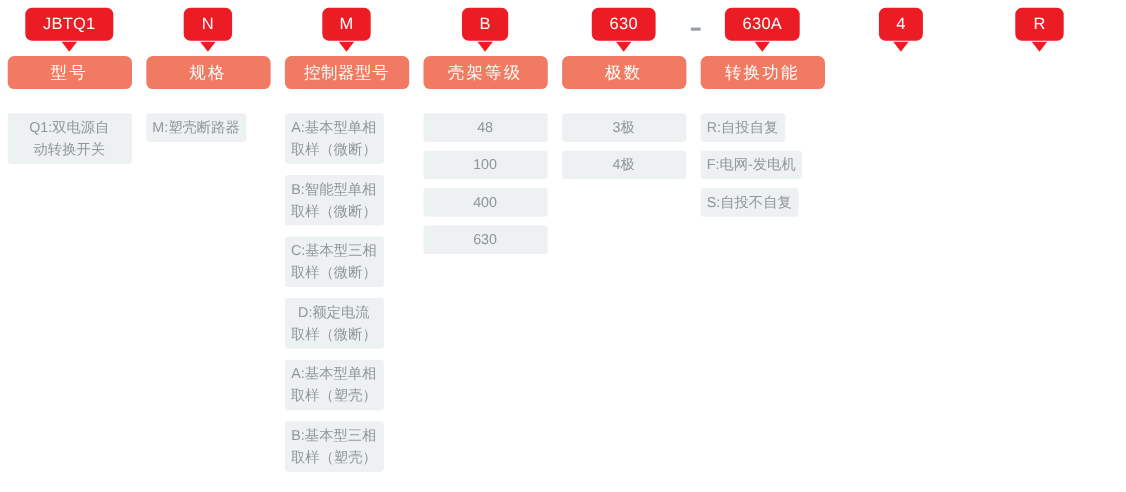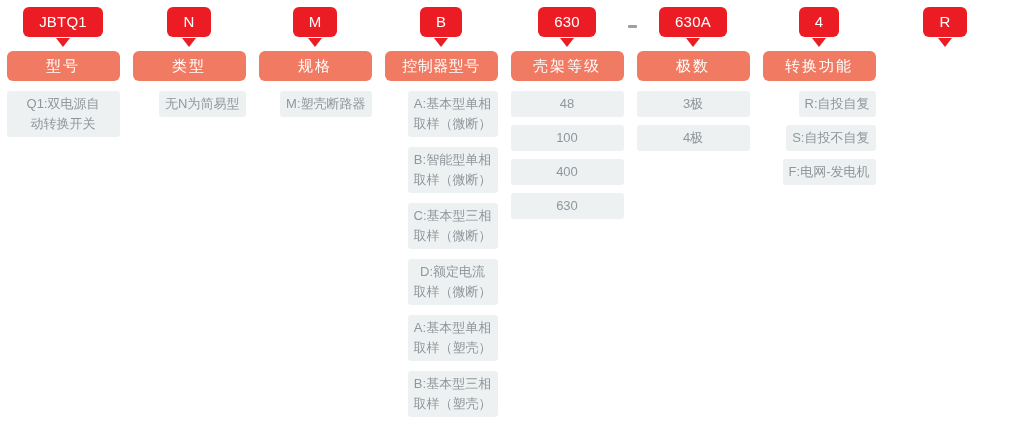--- a/index.html
+++ b/index.html
@@ -83,25 +83,25 @@
     justify-content: center;
     font-size: 15px;
     letter-spacing: 2px;
     box-sizing: border-box;
     white-space: nowrap;
   }
   .header-box.tight { letter-spacing: 0.5px; }
 
   
   .options {
-    margin-top: 10px;
+    margin-top: 22px;
     width: 113px;
     display: flex;
     flex-direction: column;
-    align-items: flex-end;
+    align-items: flex-start;
   }
   .chip {
     background: #eef1f2;
     color: #8f979b;
     border-radius: 3px;
     font-size: 13px;
     line-height: 20px;
     text-align: center;
     padding: 3px 6px;
     margin-bottom: 8px;
@@ -199,26 +199,20 @@
   <div class="columns">
 
     <div class="col">
       <div class="header-box">型号</div>
       <div class="options">
         <div class="chip wide two-line">Q1:双电源自
 动转换开关</div>
       </div>
     </div>
 
-    <div class="col">
-      <div class="header-box">类型</div>
-      <div class="options">
-        <div class="chip">无N为简易型</div>
-      </div>
-    </div>
 
     <div class="col">
       <div class="header-box">规格</div>
       <div class="options">
         <div class="chip">M:塑壳断路器</div>
       </div>
     </div>
 
     <div class="col">
       <div class="header-box tight">控制器型号</div>
@@ -254,19 +248,19 @@
       <div class="options">
         <div class="chip wide">3极</div>
         <div class="chip wide">4极</div>
       </div>
     </div>
 
     <div class="col">
       <div class="header-box">转换功能</div>
       <div class="options">
         <div class="chip">R:自投自复</div>
+        <div class="chip">F:电网-发电机</div>
         <div class="chip">S:自投不自复</div>
-        <div class="chip">F:电网-发电机</div>
       </div>
     </div>
 
   </div>
 </div>
 
 </body></html>

